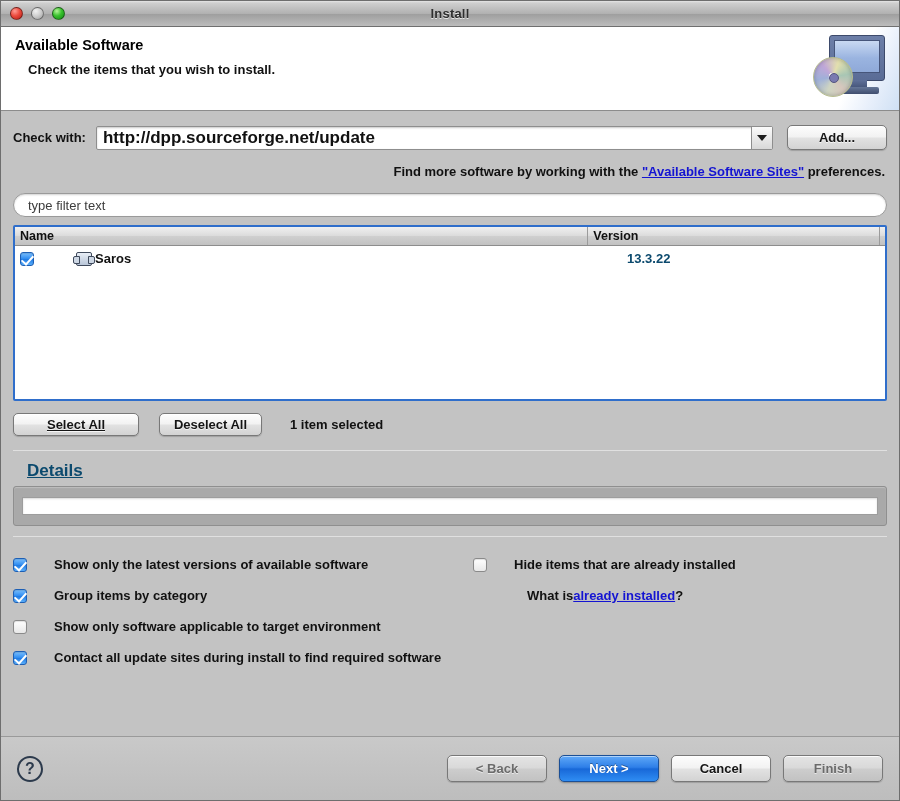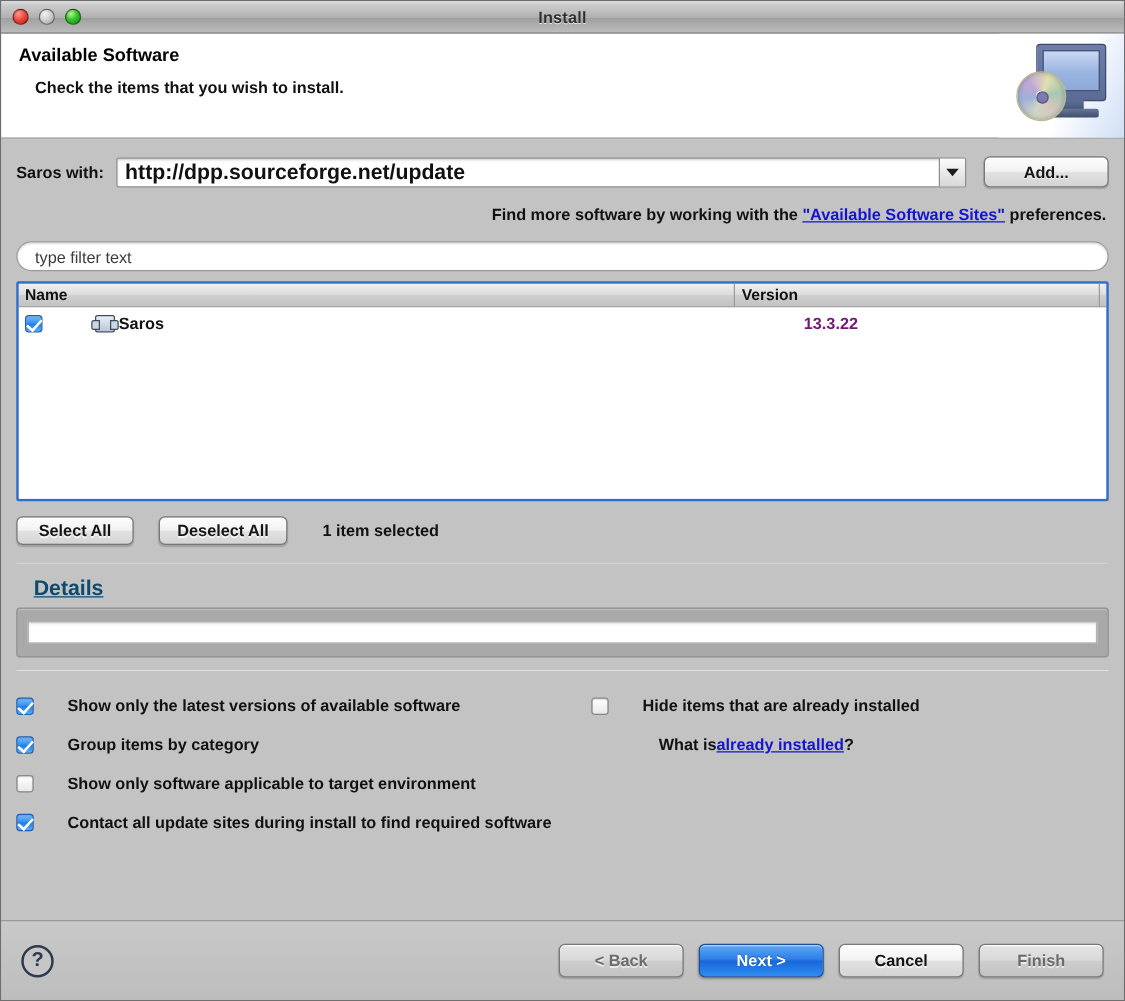--- a/index.html
+++ b/index.html
@@ -193,25 +193,25 @@
     border: 1.4px solid #3f4a5c; border-radius: 2px;
   }
   #saros-icon::before {
     content: ""; position: absolute; left: -4px; top: 3px; width: 5px; height: 6px;
     background: #cdd7e4; border: 1.4px solid #3f4a5c; border-radius: 2px 0 0 2px;
   }
   #saros-icon::after {
     content: ""; position: absolute; right: -4px; top: 3px; width: 5px; height: 6px;
     background: #cdd7e4; border: 1.4px solid #3f4a5c; border-radius: 0 2px 2px 0;
   }
-  .cell-version { position: absolute; left: 628px; font-size: 13px; font-weight: bold; color: #701a75; }
+  .cell-version { position: absolute; left: 612px; font-size: 13px; font-weight: bold; color: #0c4a6e; }
   .tree-row { position: relative; }
 
   #select-row { display: flex; align-items: center; margin-top: 12px; }
-  #select-all-button { width: 94px; height: 23px; }
+  #select-all-button { width: 126px; height: 23px; text-decoration: underline; }
   #deselect-all-button { width: 103px; height: 23px; margin-left: 20px; }
   #selected-count { margin-left: 28px; font-size: 13px; font-weight: bold; color: #111; }
 
   #sep1 { height: 1px; background: #9c9c9c; border-bottom: 1px solid #e0e0e0; margin: 14px 0 0 0; }
 
   #details-group { margin-top: 10px; position: relative; }
   #details-label { font-size: 17px; font-weight: bold; color: #0c4a6e; padding-left: 14px; margin-bottom: 5px; text-decoration: underline; }
   #details-frame {
     background: #a9a9a9; border: 1px solid #8f8f8f; border-radius: 3px;
     padding: 10px 8px; box-shadow: inset 0 1px 1px rgba(255,255,255,.25);
@@ -268,21 +268,21 @@
       </div>
       <div id="monitor-neck"></div>
       <div id="monitor-base"></div>
       <div id="cd"></div>
     </div>
   </div>
 
   <div id="content">
 
     <div class="row-workwith">
-      <span id="workwith-label">Saros with:</span>
+      <span id="workwith-label">Check with:</span>
       <div id="combo">
         <div id="combo-value">http://dpp.sourceforge.net/update</div>
         <div id="combo-arrow">
             <i></i>
           </div>
       </div>
       <button class="btn" id="add-button">Add...</button>
     </div>
 
     <div id="find-line">

